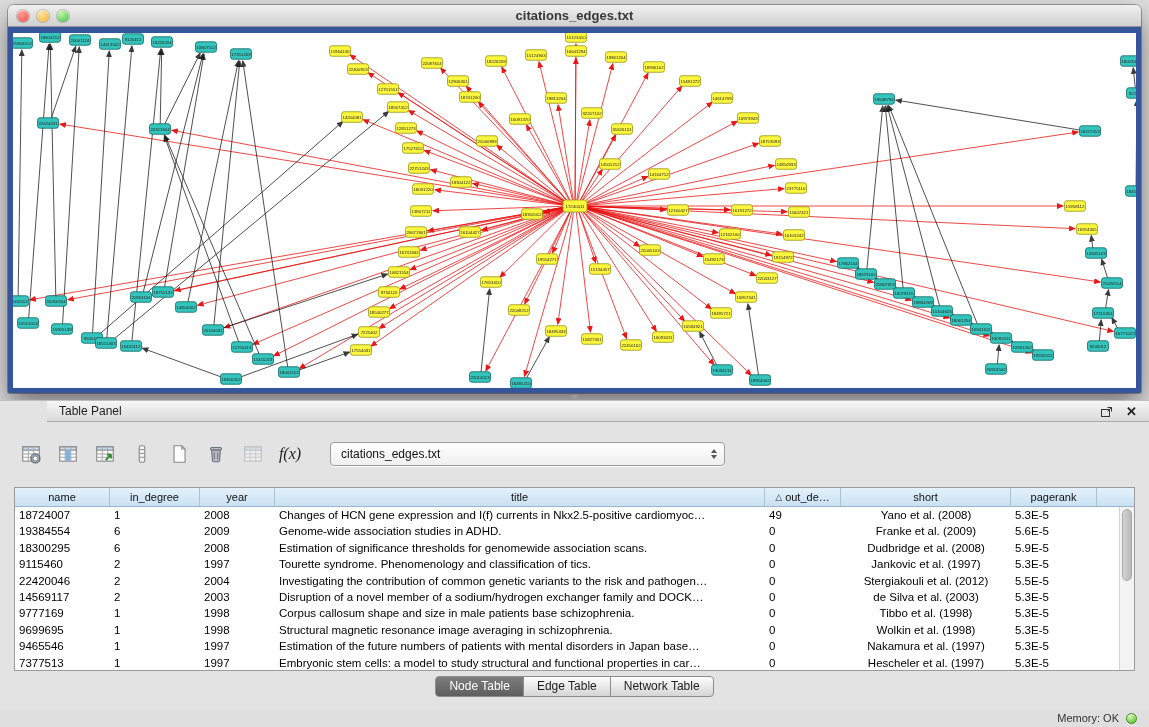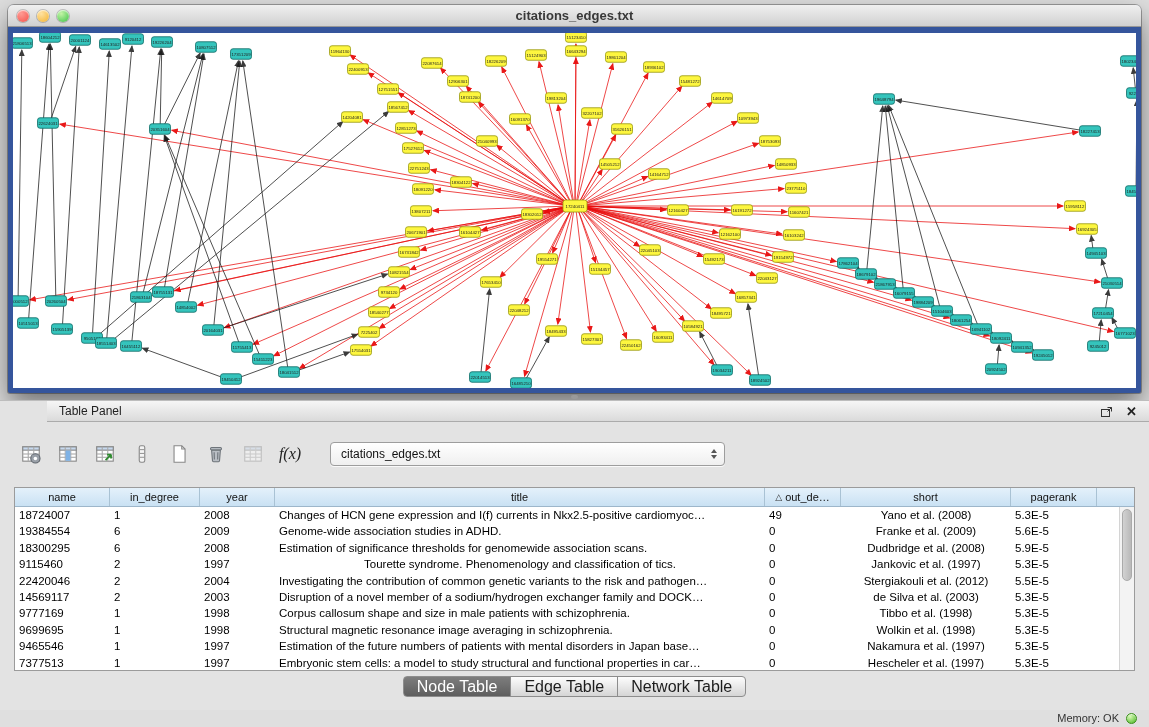--- a/index.html
+++ b/index.html
@@ -61,21 +61,21 @@
   .t-head .sort-glyph { font-size:9px; color:#333; }
   .t-body .row { display:flex; height:16.4px; line-height:16.4px; }
   .t-body .cell { padding:0 4px; font-size:11.5px; color:#000;
     white-space:nowrap; overflow:hidden; flex:none; }
   .v-scroll { position:absolute; right:0; top:19px; bottom:0; width:15px;
     background:#f3f3f3; border-left:1px solid #d4d4d4; }
   .v-thumb { position:absolute; top:2px; left:2px; width:10px; height:72px;
     background:linear-gradient(90deg,#d2d2d2,#b9b9b9); border-radius:5px; border:1px solid #aaa; }
 
   .tabs-row { position:absolute; top:275px; left:0; width:100%; display:flex; justify-content:center; }
-  .tab { height:21px; line-height:19px; padding:0 13px; font-size:16px; border:1px solid #8d8d8d;
+  .tab { height:21px; line-height:19px; padding:0 13px; font-size:12px; border:1px solid #8d8d8d;
     background:linear-gradient(#fdfdfd,#d5d5d5); color:#1d1d1d; margin-left:-1px; cursor:default; }
   .tab:first-child { border-radius:4px 0 0 4px; margin-left:0; }
   .tab:last-child { border-radius:0 4px 4px 0; }
   .tab.active { background:linear-gradient(#7d7d7d,#5e5e5e); color:#fff; }
 
   .status-bar { position:absolute; left:0; top:709px; width:1149px; height:18px;
     display:flex; align-items:center; justify-content:flex-end; gap:7px;
     padding-right:12px; font-size:11px; color:#333; }
   .mem-dot { width:11px; height:11px; border-radius:50%;
     background:radial-gradient(circle at 35% 30%, #d8f9b4, #45b71f);
@@ -864,21 +864,21 @@
             <div class="cell" style="width: 75px; text-align: left;">2008</div>
             <div class="cell" style="width: 490px; text-align: left;">Estimation of significance thresholds for genomewide association scans.</div>
             <div class="cell" style="width: 76px; text-align: left;">0</div>
             <div class="cell" style="width: 170px; text-align: center;">Dudbridge et al. (2008)</div>
             <div class="cell" style="width: 86px; text-align: left;">5.9E-5</div>
           </div>
           <div class="row">
             <div class="cell" style="width: 95px; text-align: left;">9115460</div>
             <div class="cell" style="width: 90px; text-align: left;">2</div>
             <div class="cell" style="width: 75px; text-align: left;">1997</div>
-            <div class="cell" style="width: 490px; text-align: center;">Tourette syndrome. Phenomenology and classification of tics.</div>
+            <div class="cell" style="width: 490px; text-align: left;">Tourette syndrome. Phenomenology and classification of tics.</div>
             <div class="cell" style="width: 76px; text-align: left;">0</div>
             <div class="cell" style="width: 170px; text-align: center;">Jankovic et al. (1997)</div>
             <div class="cell" style="width: 86px; text-align: left;">5.3E-5</div>
           </div>
           <div class="row">
             <div class="cell" style="width: 95px; text-align: left;">22420046</div>
             <div class="cell" style="width: 90px; text-align: left;">2</div>
             <div class="cell" style="width: 75px; text-align: left;">2004</div>
             <div class="cell" style="width: 490px; text-align: left;">Investigating the contribution of common genetic variants to the risk and pathogen…</div>
             <div class="cell" style="width: 76px; text-align: left;">0</div>
@@ -891,21 +891,21 @@
             <div class="cell" style="width: 75px; text-align: left;">2003</div>
             <div class="cell" style="width: 490px; text-align: left;">Disruption of a novel member of a sodium/hydrogen exchanger family and DOCK…</div>
             <div class="cell" style="width: 76px; text-align: left;">0</div>
             <div class="cell" style="width: 170px; text-align: center;">de Silva et al. (2003)</div>
             <div class="cell" style="width: 86px; text-align: left;">5.3E-5</div>
           </div>
           <div class="row">
             <div class="cell" style="width: 95px; text-align: left;">9777169</div>
             <div class="cell" style="width: 90px; text-align: left;">1</div>
             <div class="cell" style="width: 75px; text-align: left;">1998</div>
-            <div class="cell" style="width: 490px; text-align: left;">Corpus callosum shape and size in male patients with schizophrenia.</div>
+            <div class="cell" style="width: 490px; text-align: left;">Corpus callosum shape and size in male patients base schizophrenia.</div>
             <div class="cell" style="width: 76px; text-align: left;">0</div>
             <div class="cell" style="width: 170px; text-align: center;">Tibbo et al. (1998)</div>
             <div class="cell" style="width: 86px; text-align: left;">5.3E-5</div>
           </div>
           <div class="row">
             <div class="cell" style="width: 95px; text-align: left;">9699695</div>
             <div class="cell" style="width: 90px; text-align: left;">1</div>
             <div class="cell" style="width: 75px; text-align: left;">1998</div>
             <div class="cell" style="width: 490px; text-align: left;">Structural magnetic resonance image averaging in schizophrenia.</div>
             <div class="cell" style="width: 76px; text-align: left;">0</div>

